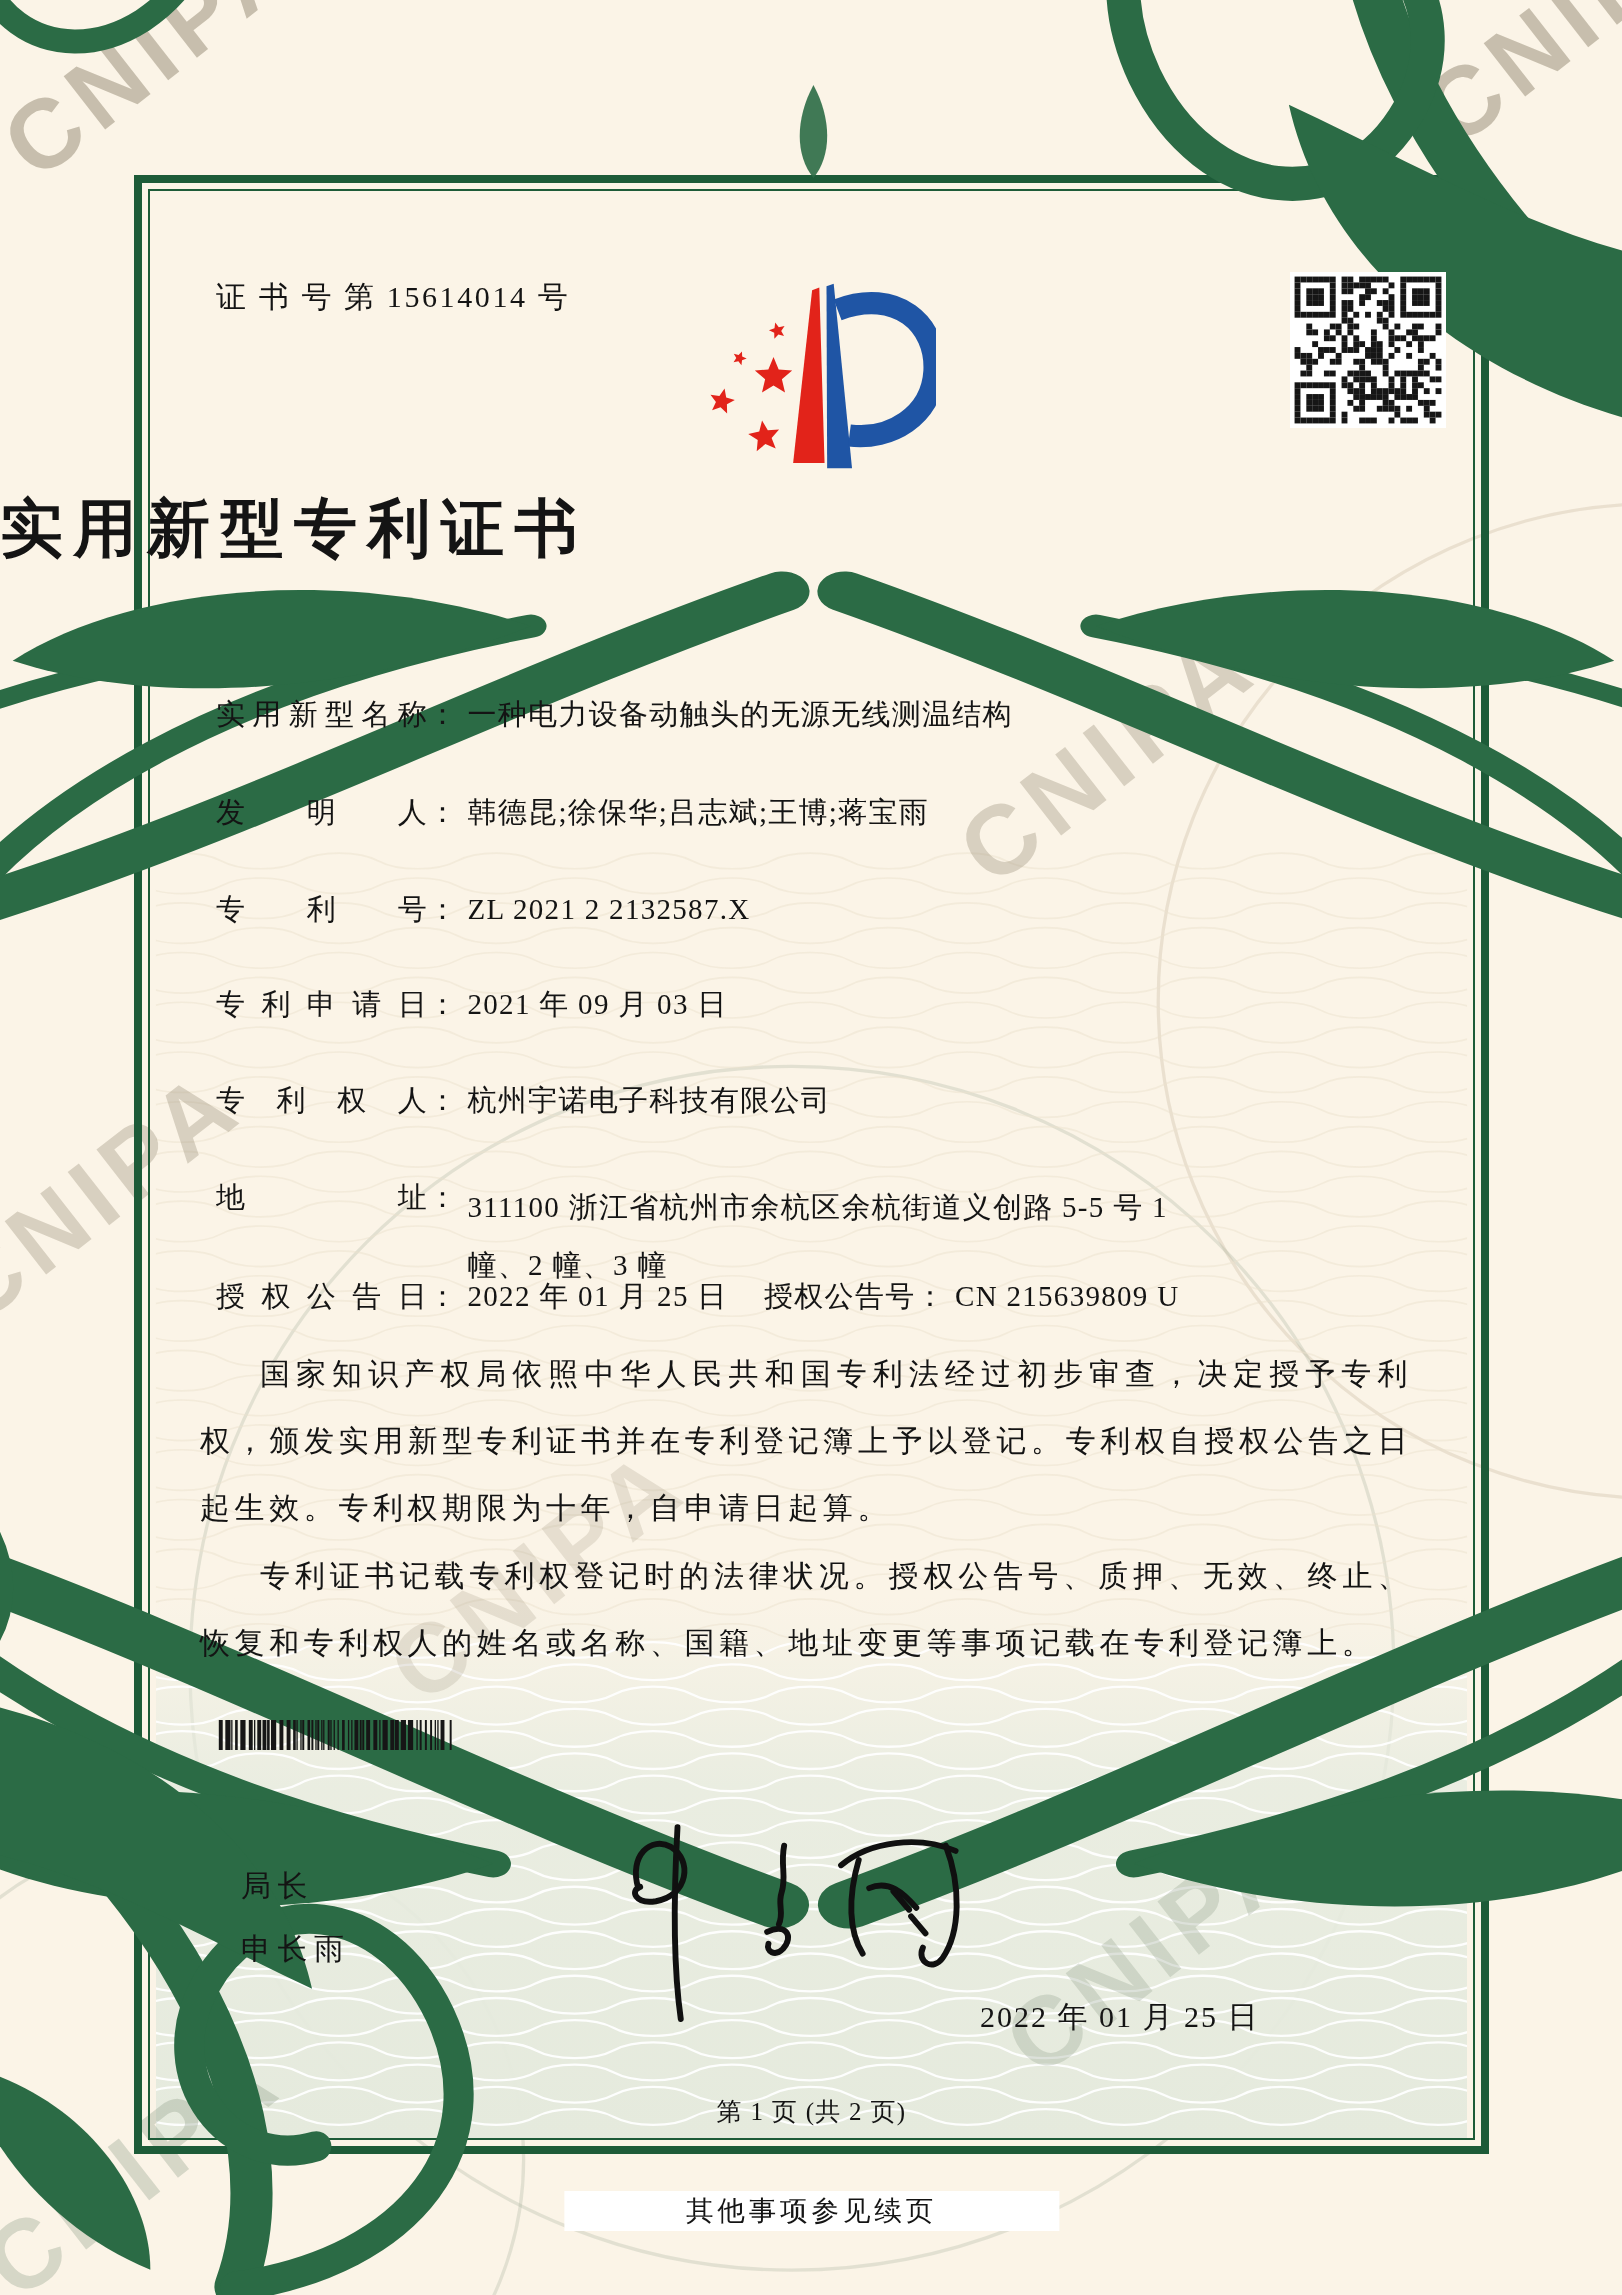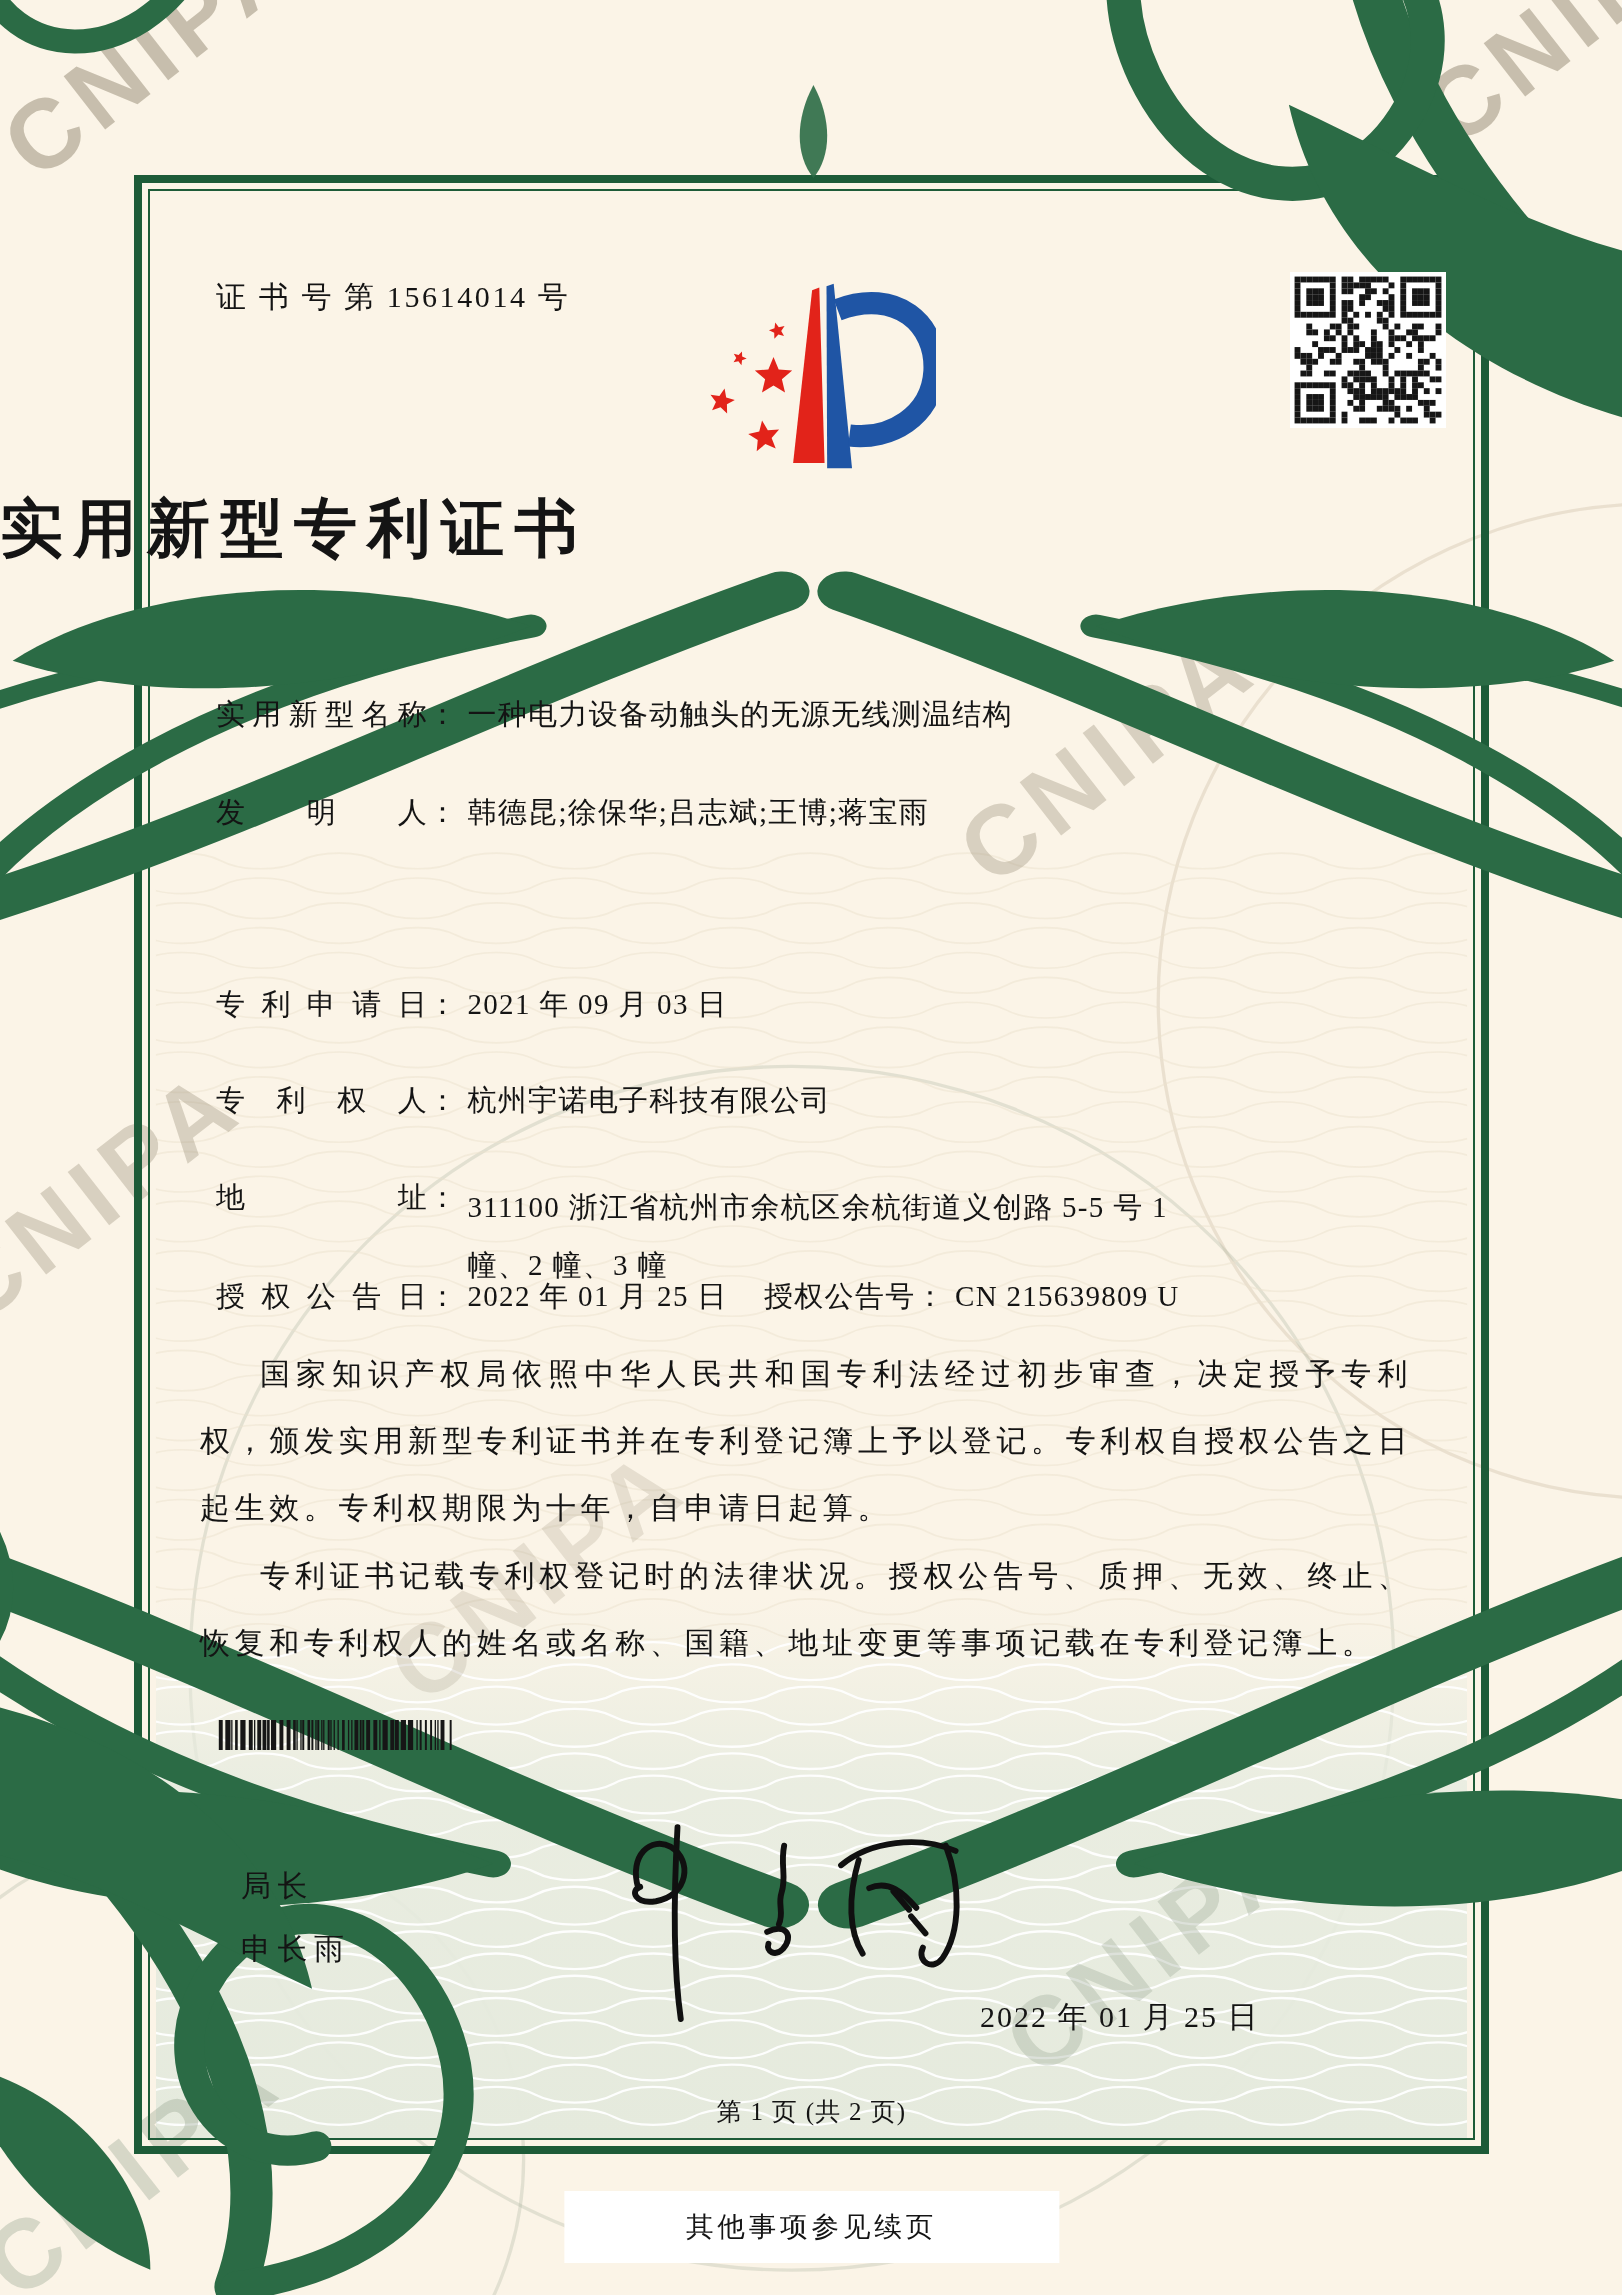--- a/index.html
+++ b/index.html
@@ -22,21 +22,21 @@
   .fvalue{margin-left:9.2px;}
   .fvalue.wide{display:inline-block;width:753px;vertical-align:top;line-height:2em;}
   .grant2{position:absolute;left:548px;top:0;}
   .paras{left:200px;top:1340px;width:1212px;font-size:30px;letter-spacing:4.6px;
          line-height:2.24em;text-align:justify;z-index:4;}
   .paras p{margin:0;text-indent:2em;}
   .director{left:241px;font-size:30px;letter-spacing:6.5px;z-index:4;
             font-family:"Liberation Sans","DejaVu Sans",sans-serif;}
   .issue-date{left:980px;top:1997px;font-size:30px;letter-spacing:2px;z-index:4;}
   .pageinfo{left:0;top:2095px;width:100%;text-align:center;font-size:25px;letter-spacing:1.3px;z-index:4;}
-  .note{left:50%;top:2191px;transform:translateX(-50%);background:#ffffff;padding:18px 122px;
+  .note{left:50%;top:2191px;transform:translateX(-50%);background:#ffffff;padding:2px 122px;
         font-size:27.5px;letter-spacing:3.9px;white-space:nowrap;z-index:4;}
   svg{display:block;}
 </style>
 </head>
 <body>
 
 <div class="page">
 
   <svg class="abs" style="left:0;top:0;z-index:0" width="1623" height="2295" viewBox="0 0 2480 3508">
     <defs>
@@ -497,20 +497,23 @@
   </svg>
 
   <div class="abs title">实用新型专利证书</div>
 
   <div class="row" style="top:695px">
     <span class="flabel">实用新型名称</span><span>：</span><span class="fvalue">一种电力设备动触头的无源无线测温结构</span>
   </div>
   <div class="row" style="top:793px">
     <span class="flabel">发明人</span><span>：</span><span class="fvalue">韩德昆;徐保华;吕志斌;王博;蒋宝雨</span>
   </div>
+  <div class="row" style="top:890px">
+    <span class="flabel">专利号</span><span>：</span><span class="fvalue">ZL 2021 2 2132587.X</span>
+  </div>
   <div class="row" style="top:985px">
     <span class="flabel">专利申请日</span><span>：</span><span class="fvalue">2021 年 09 月 03 日</span>
   </div>
   <div class="row" style="top:1081px">
     <span class="flabel">专利权人</span><span>：</span><span class="fvalue">杭州宇诺电子科技有限公司</span>
   </div>
   <div class="row" style="top:1178px">
     <span class="flabel">地址</span><span>：</span><span class="fvalue wide">311100 浙江省杭州市余杭区余杭街道义创路 5-5 号 1 幢、2 幢、3 幢</span>
   </div>
   <div class="row" style="top:1277px">

